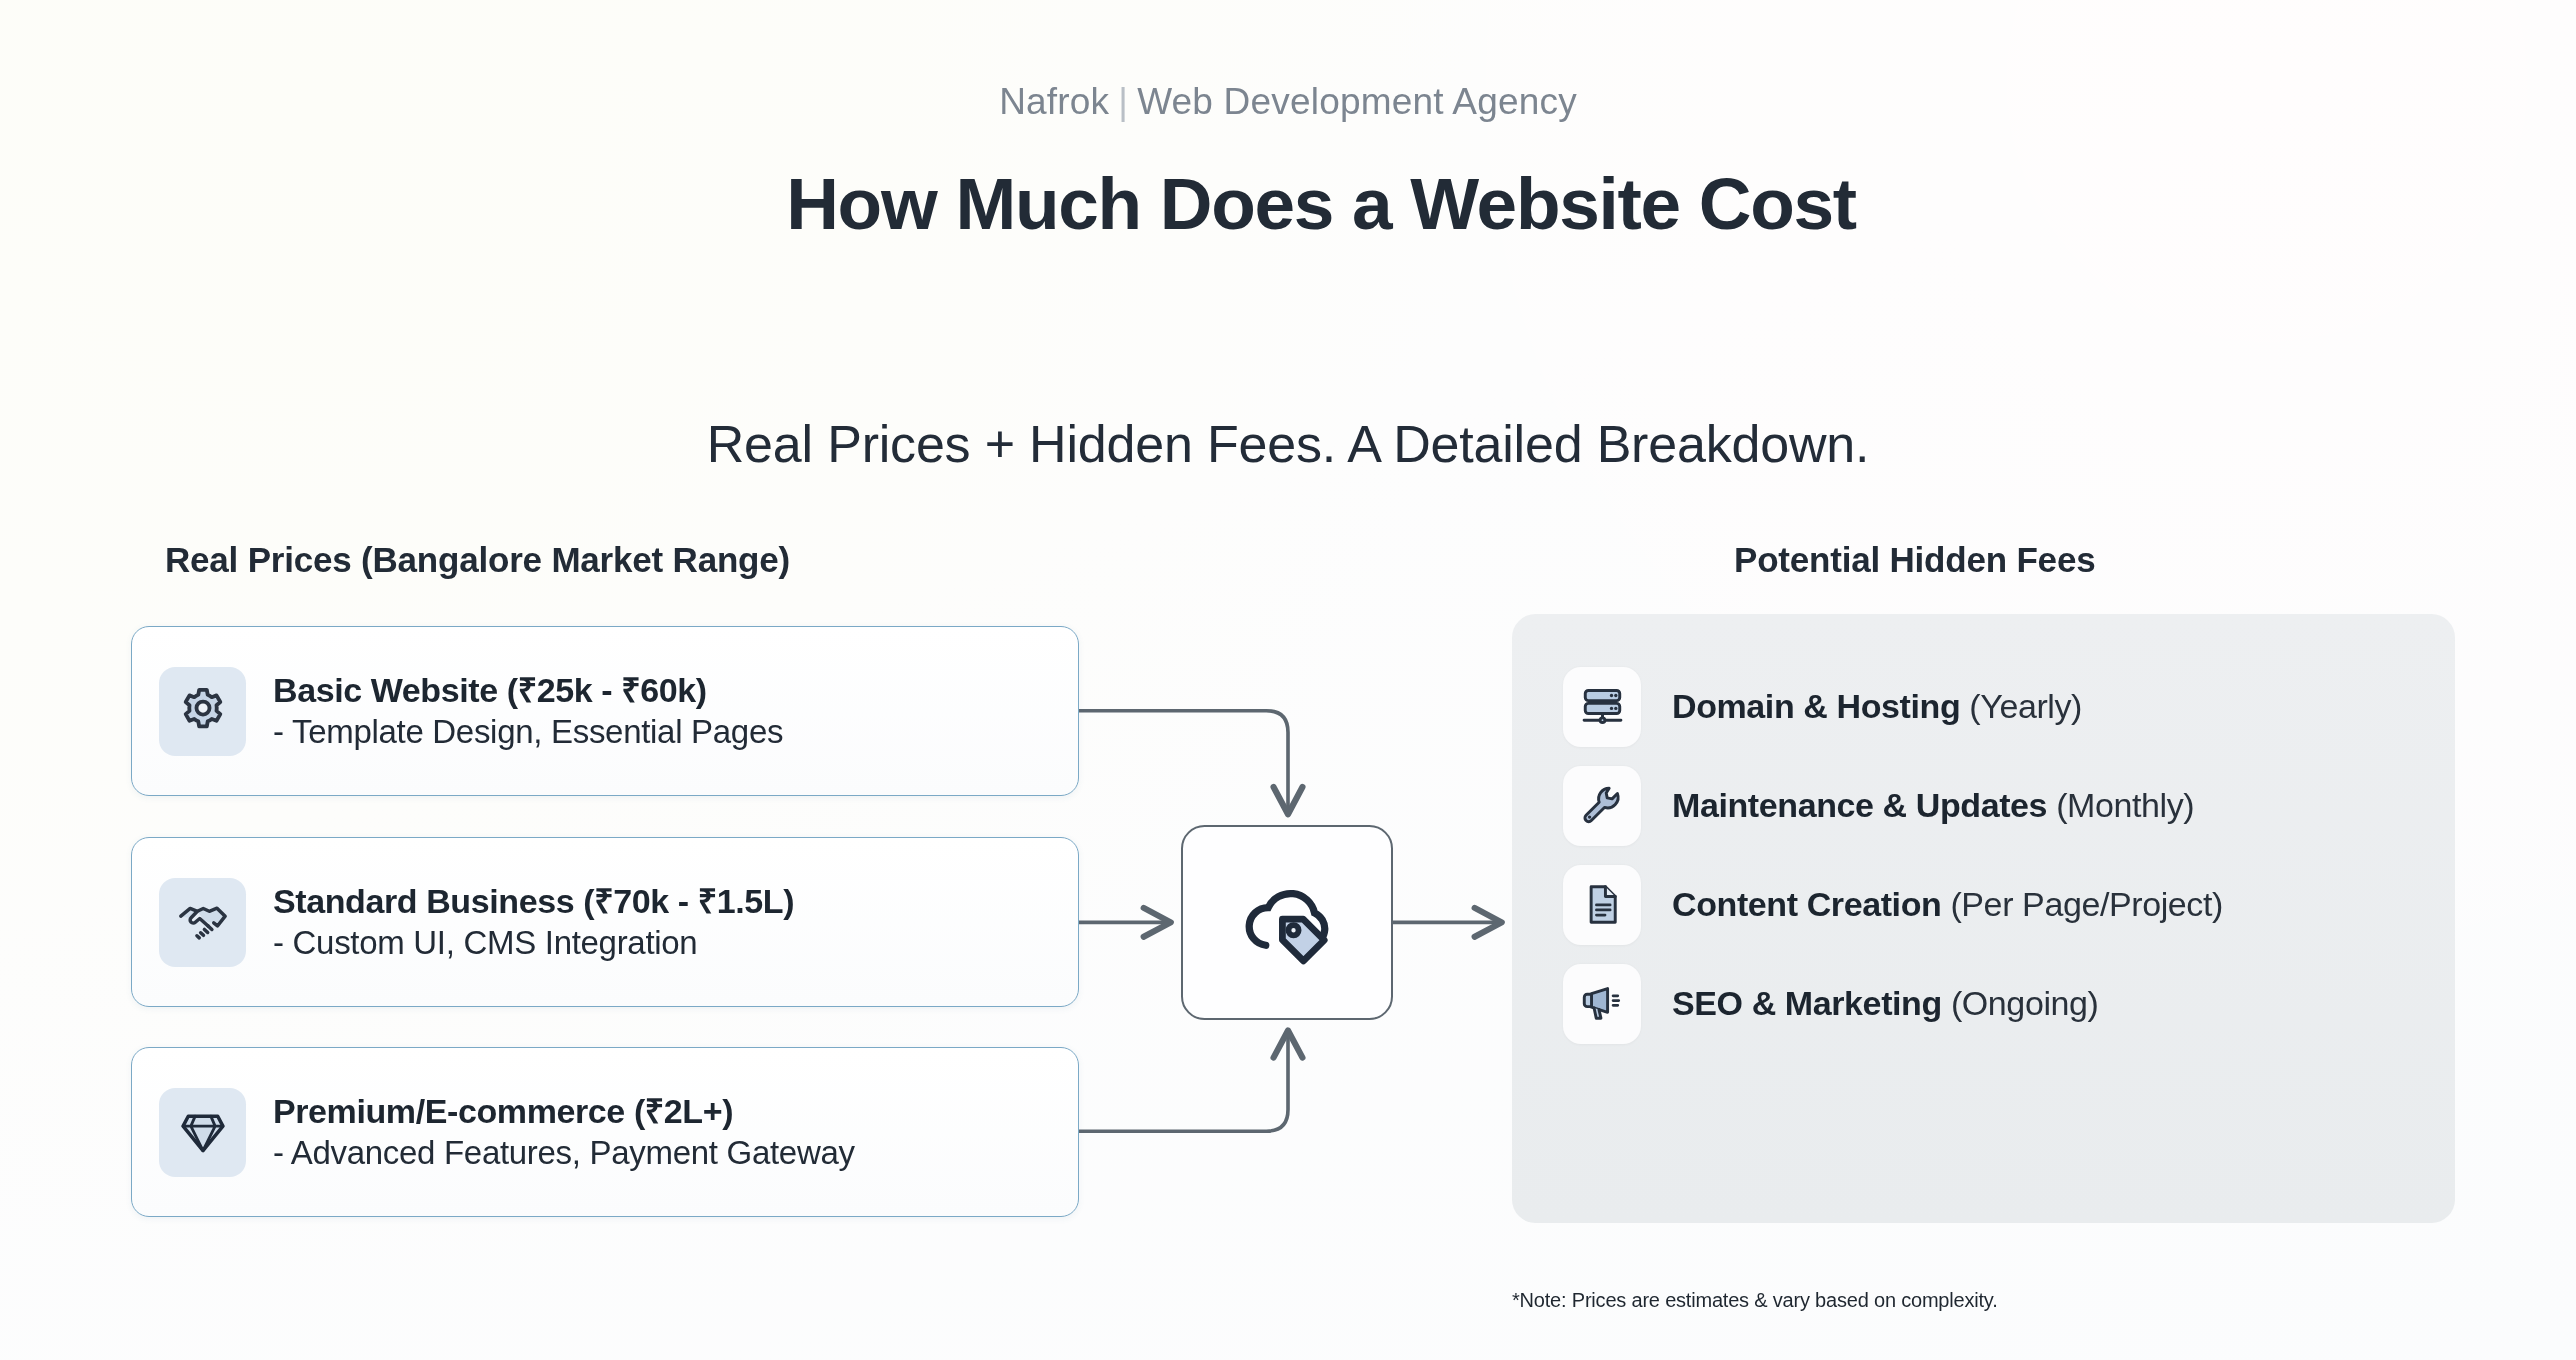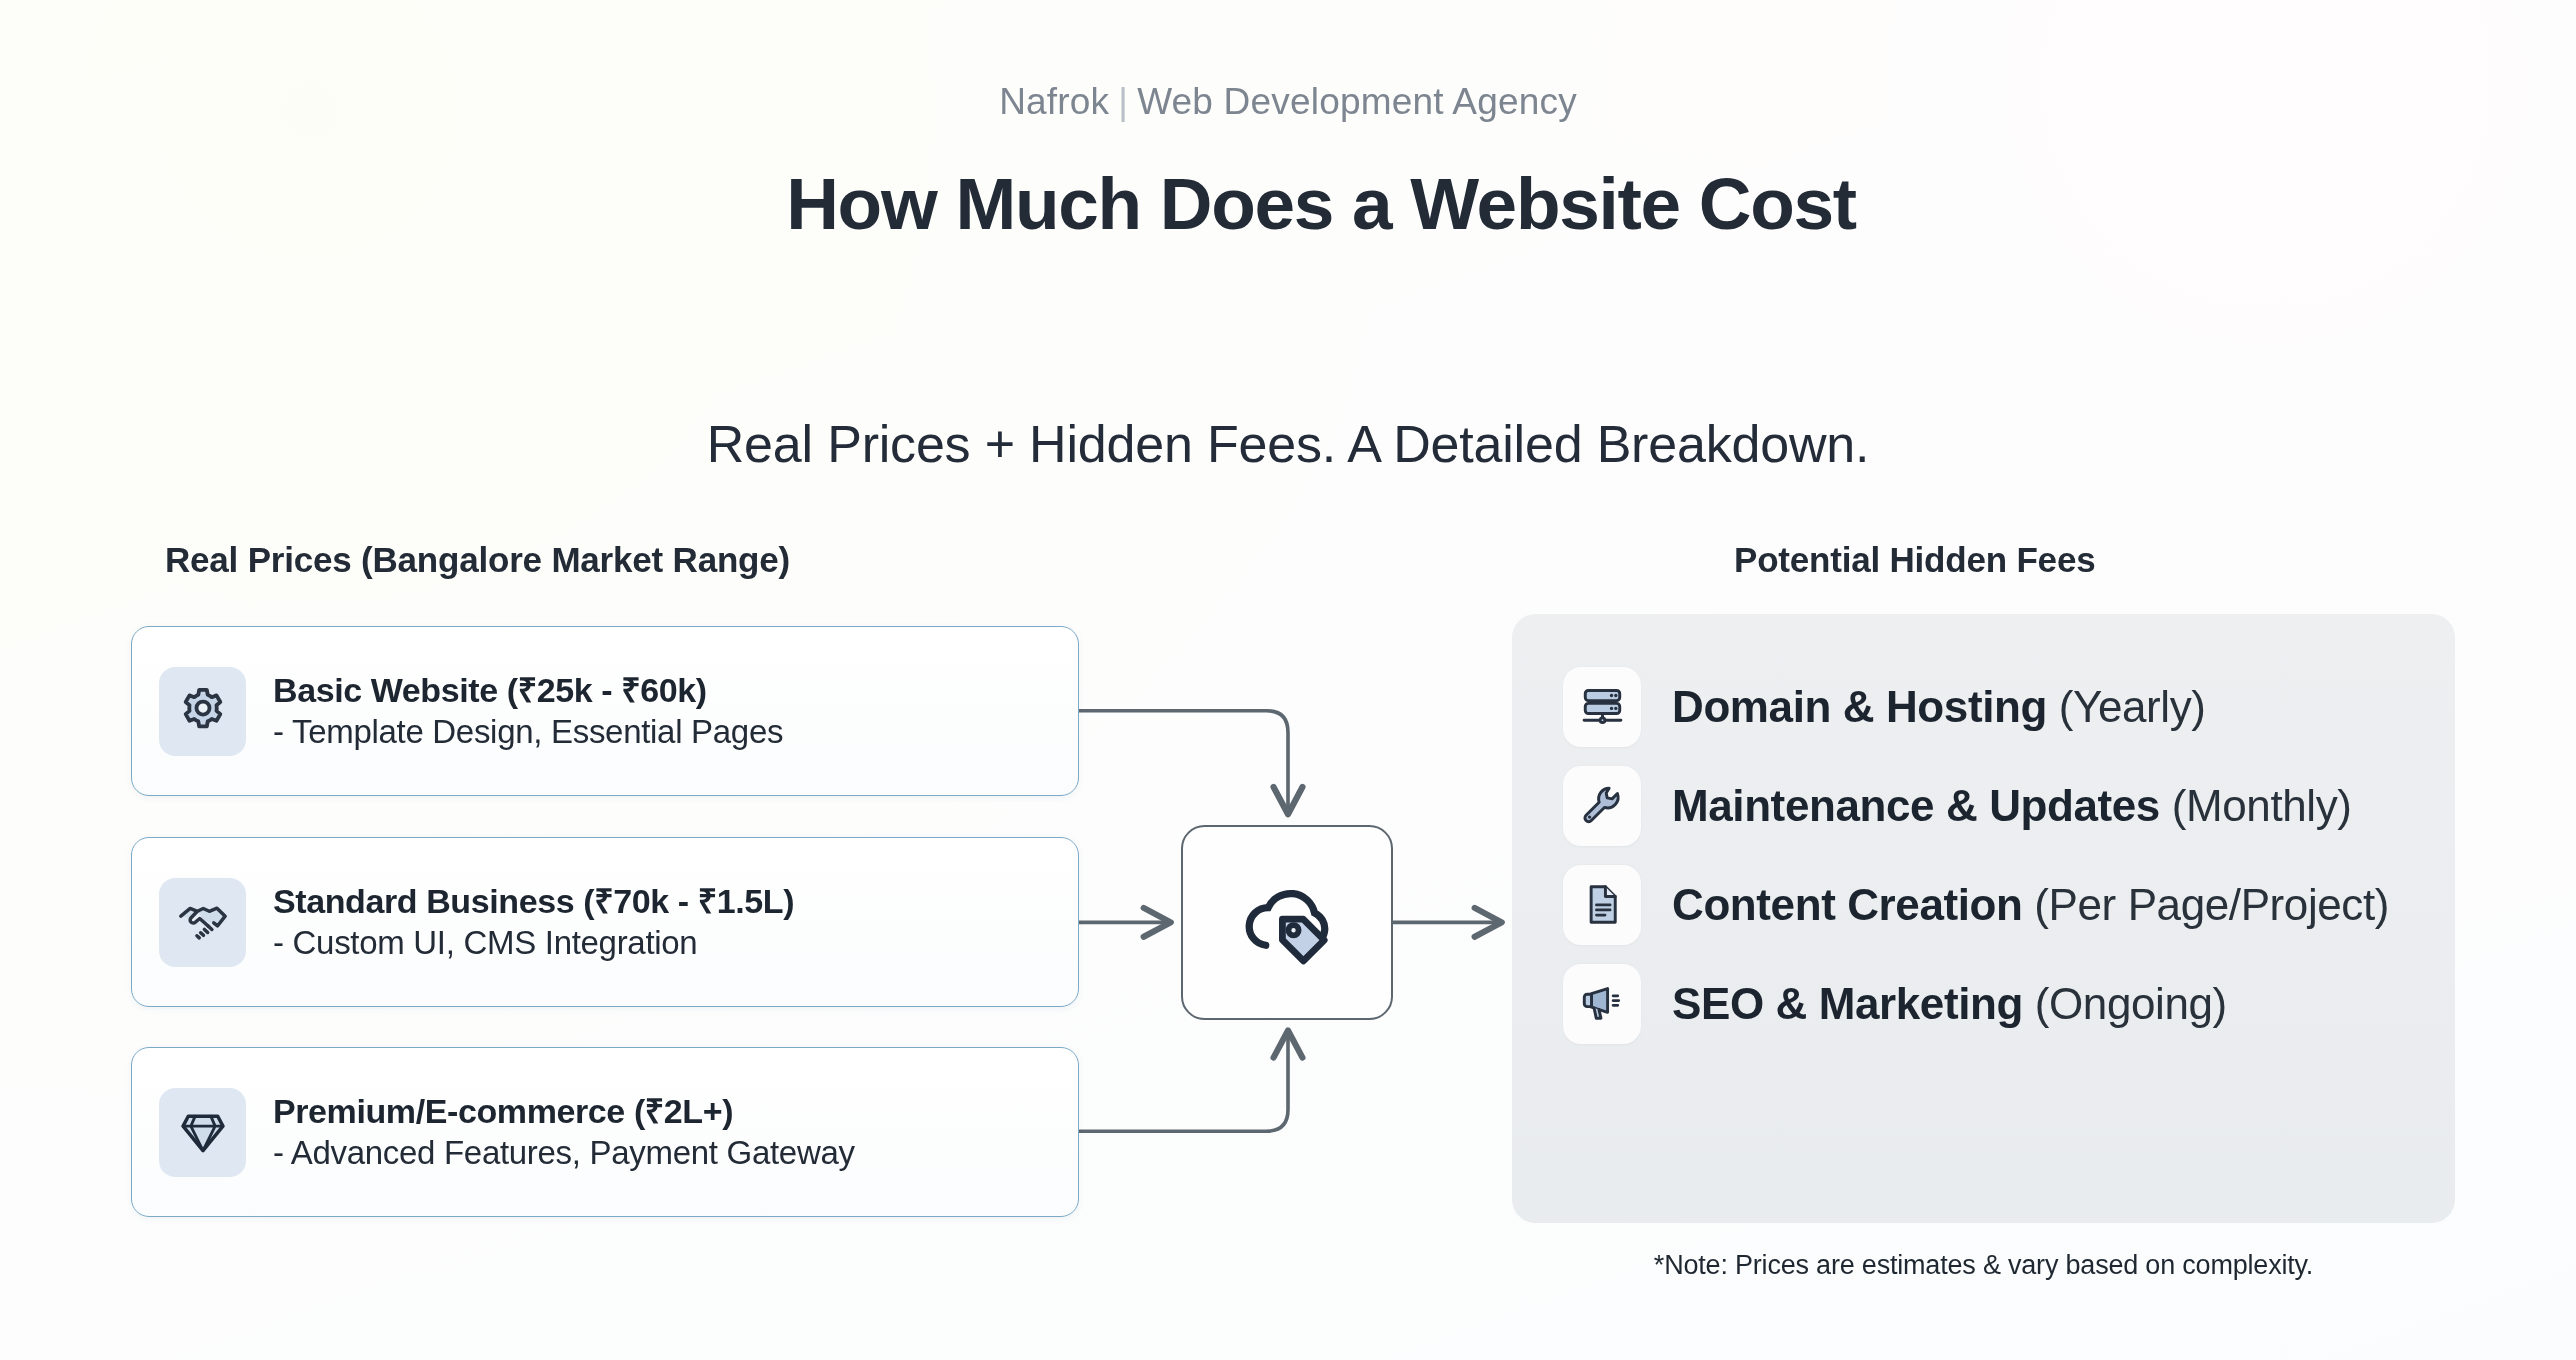--- a/index.html
+++ b/index.html
@@ -168,35 +168,34 @@
     flex: 0 0 78px;
     border-radius: 18px;
     background: #fcfcfd;
     display: flex;
     align-items: center;
     justify-content: center;
     margin-right: 31px;
     box-shadow: 0 0.9px 2.7px rgba(0,0,0,0.04);
   }
   .fee-label {
-    font-size: 44px;
+    font-size: 34px;
     letter-spacing: -0.4px;
     color: #1c252f;
     white-space: nowrap;
   }
   .fee-label .strong { font-weight: 700; }
   .fee-label .paren  { font-weight: 400; color: #29313b; }
 
   .note {
     position: absolute;
     left: 1512px;
-    top: 1250px;
+    top: 1289px;
     width: 943px;
-    text-align: center;
-    font-size: 27px;
+    font-size: 20px;
     letter-spacing: -0.2px;
     color: #1f2730;
     white-space: nowrap;
   }
 </style>
 </head>
 <body>
 
 <div class="canvas">
 

